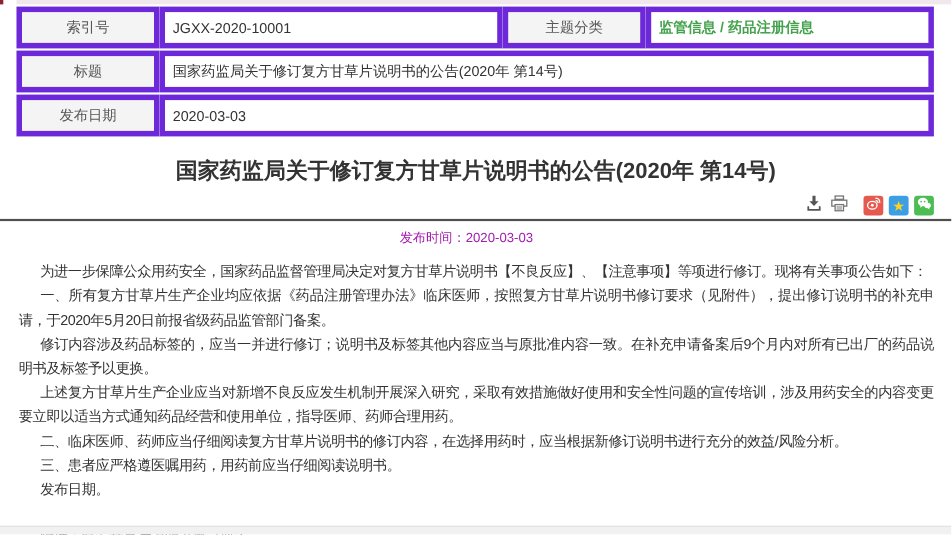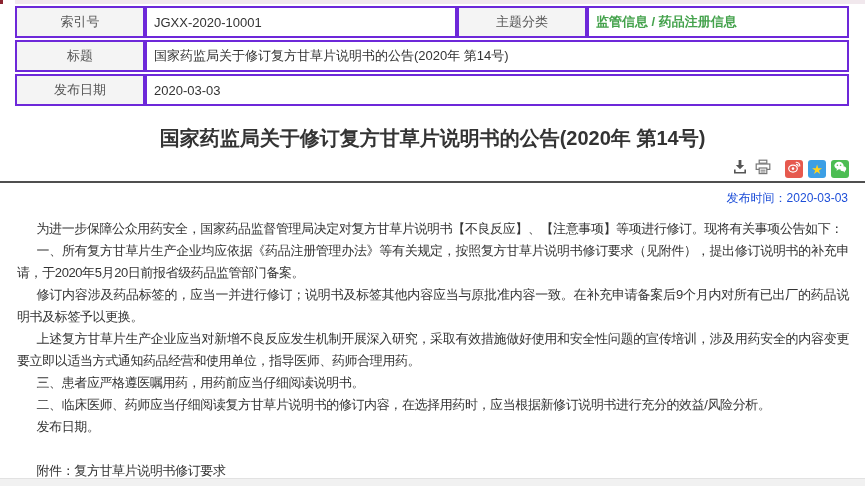--- a/index.html
+++ b/index.html
@@ -14,21 +14,21 @@
   
   .top-strip { height: 4px; background: #f1e8ed; margin-left: 15px; }
   .top-accent { position: absolute; left: 0; top: 0; width: 3px; height: 4px; background: #8b2330; }
 
   
   table.meta-table {
     width: 834px; margin: 0 16px 0 15px;
     border-collapse: separate; border-spacing: 0 2px;
     font-size: 13px; table-layout: fixed;
   }
-  table.meta-table td { height: 26px; border: 2px solid #6d28d9; overflow: hidden; white-space: nowrap; }
+  table.meta-table td { height: 26px; border: 5px solid #6d28d9; overflow: hidden; white-space: nowrap; }
   td.lbl { background: #f4f4f4; color: #555; text-align: center; }
   td.val { background: #ffffff; color: #333; padding-left: 7px; }
   td.val.green { color: #44a24c; font-weight: bold; }
 
   
   .article-title {
     margin: 17px 20px 0; font-size: 20px; font-weight: bold;
     color: #333; text-align: center; line-height: 26px;
   }
 
@@ -40,22 +40,22 @@
   .tb-btn { width: 18px; height: 18px; display: inline-flex; align-items: center; justify-content: center; cursor: pointer; }
   .share-btn { width: 18px; height: 18px; border-radius: 3px; display: inline-flex; align-items: center; justify-content: center; cursor: pointer; }
   .share-weibo  { background: #e6594e; margin-left: 8px; }
   .share-qzone  { background: #3c9fe5; }
   .share-wechat { background: #4cbd53; }
   .qzone-star { color: #ffd21e; font-size: 13px; line-height: 1; }
 
   .rule { border-top: 2px solid #4f4f4f; height: 0; }
 
   .publish-time {
-    text-align: right; margin: 7px 17px 0 0;
-    font-size: 12px; color: #1d4ed8;
+    text-align: center; margin: 7px 17px 0 0;
+    font-size: 12px; color: #a21caf;
   }
 
   
   .article-body {
     margin: 11px 16px 0 17px;
     font-size: 13px; letter-spacing: -0.4px;
     color: #333; line-height: 22px; text-align: justify;
   }
   .article-body p { margin: 0; text-indent: 1.5em; }
   .article-body p.attachment { margin-top: 22px; }
@@ -144,22 +144,22 @@
     </span>
   </span>
 </div>
 
 <div class="rule"></div>
 
 <div class="publish-time">发布时间：2020-03-03</div>
 
 <div class="article-body">
   <p>为进一步保障公众用药安全，国家药品监督管理局决定对复方甘草片说明书【不良反应】、【注意事项】等项进行修订。现将有关事项公告如下：</p>
-  <p>一、所有复方甘草片生产企业均应依据《药品注册管理办法》等有关规定，按照复方甘草片说明书修订要求（见附件），提出修订说明书的补充申请，于2020年5月20日前报省级药品监管部门备案。</p>
+  <p>一、所有复方甘草片生产企业均应依据《药品注册管理办法》临床医师，按照复方甘草片说明书修订要求（见附件），提出修订说明书的补充申请，于2020年5月20日前报省级药品监管部门备案。</p>
   <p>修订内容涉及药品标签的，应当一并进行修订；说明书及标签其他内容应当与原批准内容一致。在补充申请备案后9个月内对所有已出厂的药品说明书及标签予以更换。</p>
   <p>上述复方甘草片生产企业应当对新增不良反应发生机制开展深入研究，采取有效措施做好使用和安全性问题的宣传培训，涉及用药安全的内容变更要立即以适当方式通知药品经营和使用单位，指导医师、药师合理用药。</p>
+  <p>二、临床医师、药师应当仔细阅读复方甘草片说明书的修订内容，在选择用药时，应当根据新修订说明书进行充分的效益/风险分析。</p>
   <p>三、患者应严格遵医嘱用药，用药前应当仔细阅读说明书。</p>
-  <p>二、临床医师、药师应当仔细阅读复方甘草片说明书的修订内容，在选择用药时，应当根据新修订说明书进行充分的效益/风险分析。</p>
   <p>发布日期。</p>
   <p class="attachment">附件：复方甘草片说明书修订要求</p>
 </div>
 
 <div class="bottom-strip"></div>
 
 </body></html>

